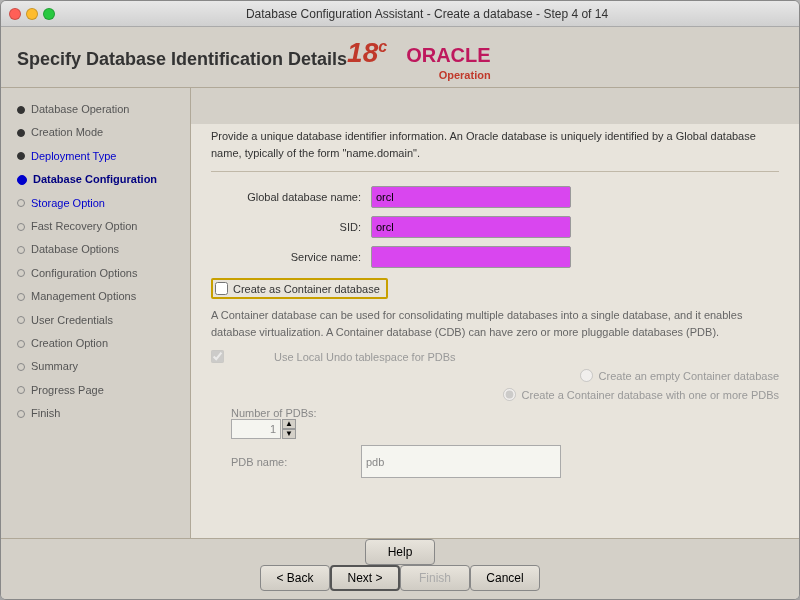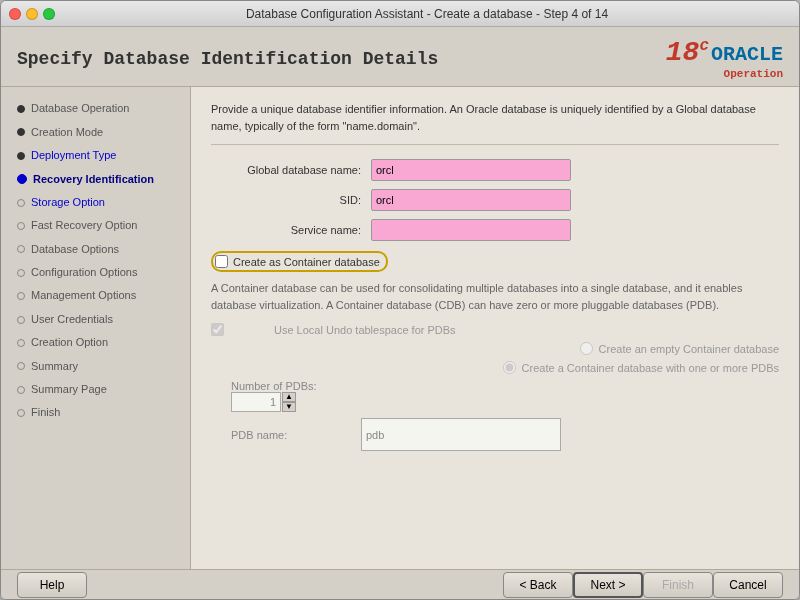--- a/index.html
+++ b/index.html
@@ -55,22 +55,21 @@
       background: #d4d0c8;
       display: flex;
       flex-direction: column;
     }
     .page-header {
       background: #d4d0c8;
       padding: 10px 16px 6px 16px;
       border-bottom: 1px solid #b0a898;
       display: flex;
       align-items: center;
-      justify-content: space-between;
-      font-family: Liberation Mono, monospace;
+      justify-content: flex-start;
     }
     .page-title {
       font-size: 18px;
       font-weight: bold;
       color: #333;
     }
     .oracle-18c {
       font-size: 28px;
       font-weight: bold;
       color: #c0392b;
@@ -78,21 +77,21 @@
     }
     .oracle-c-super {
       font-size: 16px;
       vertical-align: super;
       color: #c0392b;
       font-weight: bold;
     }
     .oracle-text {
       font-size: 20px;
       font-weight: bold;
-      color: #0369a1;
+      color: #be185d;
     }
     .oracle-database {
       font-size: 11px;
       color: #c0392b;
       font-weight: bold;
       display: block;
       text-align: right;
     }
     .main-body {
       flex: 1;
@@ -138,22 +137,23 @@
     }
     .sidebar-dot.active-dot {
       background: #0000cc;
       border-color: #0000cc;
       width: 10px;
       height: 10px;
     }
     .right-panel {
       flex: 1;
       background: #e8e4dc;
-      padding: 14px 20px;
+      padding: 4px 20px;
       overflow-y: auto;
+      margin-top: 36px;
     }
     .description-text {
       font-size: 11px;
       color: #333;
       line-height: 1.5;
       margin-bottom: 14px;
       border-bottom: 1px solid #c0b8a8;
       padding-bottom: 10px;
     }
     .form-row {
@@ -166,39 +166,39 @@
       font-size: 11px;
       color: #333;
       text-align: right;
       padding-right: 10px;
       flex-shrink: 0;
     }
     .form-input {
       width: 200px;
       height: 22px;
       border: 1px solid #999;
-      background: #f9a8d4;
+      background: #d946ef;
       padding: 2px 4px;
       font-size: 11px;
       border-radius: 2px;
     }
     .form-input:disabled {
       background: #e8e4dc;
     }
     .checkbox-row {
       display: flex;
       align-items: center;
       margin: 10px 0 8px 0;
     }
     .checkbox-wrapper {
       display: flex;
       align-items: center;
       border: 2px solid #c8a000;
       padding: 2px 6px 2px 2px;
-      border-radius: 10px;
+      border-radius: 2px;
       background: transparent;
     }
     .cdb-checkbox {
       margin-right: 5px;
       width: 13px;
       height: 13px;
     }
     .cdb-label {
       font-size: 11px;
       color: #333;
@@ -291,26 +291,26 @@
       height: 33px;
       border: 1px solid #aaa;
       font-size: 11px;
       padding: 1px 4px;
       color: #888;
       background: #f5f5f0;
     }
     .footer {
       background: #d4d0c8;
       border-top: 1px solid #b0a898;
-      height: 30px;
-      display: flex;
-      align-items: center;
-      justify-content: space-between;
+      height: 61px;
+      display: flex;
+      align-items: center;
       padding: 0 16px;
       flex-shrink: 0;
+      flex-direction: column;
     }
     .footer-right {
       display: flex;
       gap: 0;
     }
     .footer-btn {
       min-width: 70px;
       height: 26px;
       border: 1px solid #888;
       background: linear-gradient(to bottom, #e8e4dc, #d0ccc4);
@@ -327,21 +327,21 @@
       border: 2px solid #555;
     }
     .oracle-logo-wrap {
       display: flex;
       flex-direction: column;
       align-items: flex-end;
     }
     .logo-top {
       display: flex;
       align-items: baseline;
-      gap: 2px;
+      gap: 19px;
     }
   </style>
 </head>
 <body>
 
 <div class="window">
 
   <div class="titlebar">
     <div class="traffic-lights">
       <div class="tl tl-red"></div>
@@ -374,21 +374,21 @@
         <div class="sidebar-item">
           <div class="sidebar-dot filled"></div>
           <span>Creation Mode</span>
         </div>
         <div class="sidebar-item clickable">
           <div class="sidebar-dot filled"></div>
           <span>Deployment Type</span>
         </div>
         <div class="sidebar-item active">
           <div class="sidebar-dot active-dot"></div>
-          <span>Recovery Identification</span>
+          <span>Database Configuration</span>
         </div>
         <div class="sidebar-item clickable">
           <div class="sidebar-dot"></div>
           <span>Storage Option</span>
         </div>
         <div class="sidebar-item">
           <div class="sidebar-dot"></div>
           <span>Fast Recovery Option</span>
         </div>
         <div class="sidebar-item">
@@ -410,21 +410,21 @@
         <div class="sidebar-item">
           <div class="sidebar-dot"></div>
           <span>Creation Option</span>
         </div>
         <div class="sidebar-item">
           <div class="sidebar-dot"></div>
           <span>Summary</span>
         </div>
         <div class="sidebar-item">
           <div class="sidebar-dot"></div>
-          <span>Summary Page</span>
+          <span>Progress Page</span>
         </div>
         <div class="sidebar-item">
           <div class="sidebar-dot"></div>
           <span>Finish</span>
         </div>
       </div>
 
       <div class="right-panel">
         <div class="description-text">Provide a unique database identifier information. An Oracle database is uniquely identified by a Global database name, typically of the form "name.domain".</div>
 

